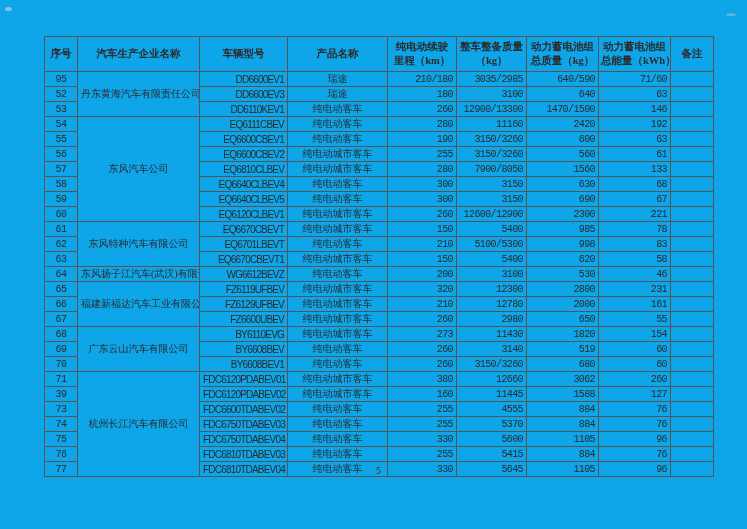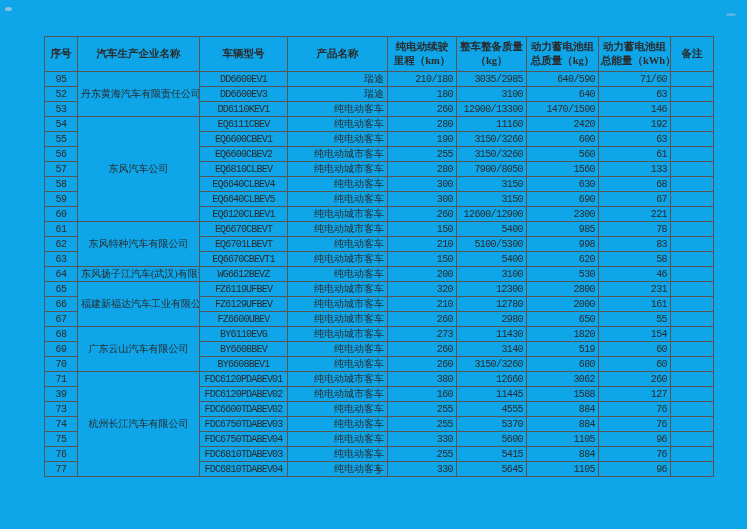--- a/index.html
+++ b/index.html
@@ -30,22 +30,22 @@
     height:34px;font-size:10.5px;font-weight:600;
     text-align:center;vertical-align:middle;line-height:1.35;
     padding:0 2px;
   }
   .veh-table td{
     height:13px;font-size:10px;vertical-align:middle;padding:0 3px;
   }
   .veh-table tr.data-row{height:14px;}
   .c-no{text-align:center;font-family:"Liberation Mono","DejaVu Sans Mono",monospace;font-size:9.5px;letter-spacing:-0.5px;}
   .c-mfr{text-align:center;font-size:10px;white-space:normal;line-height:1.25;padding:0 4px;}
-  .c-model{text-align:center;font-family:Liberation Mono, monospace;font-size:9.5px;letter-spacing:-0.8px;padding-left:4px;}
-  .c-prod{text-align:right;font-size:10px;padding-left:5px;}
+  .c-model{text-align:right;font-family:Liberation Sans, sans-serif;font-size:9.5px;letter-spacing:-0.8px;padding-left:4px;}
+  .c-prod{text-align:center;font-size:10px;padding-left:5px;}
   .c-num{text-align:right;font-family:"Liberation Mono","DejaVu Sans Mono",monospace;font-size:9.5px;letter-spacing:-0.6px;padding-right:6px;}
   .c-remark{text-align:center;}
 
   .page-number{
     position:absolute;left:44px;top:466px;width:669px;
     text-align:center;font-size:9px;color:#3d3d3d;
     font-family:"DejaVu Sans Mono","Liberation Mono",monospace;
   }
 </style>
 </head>

